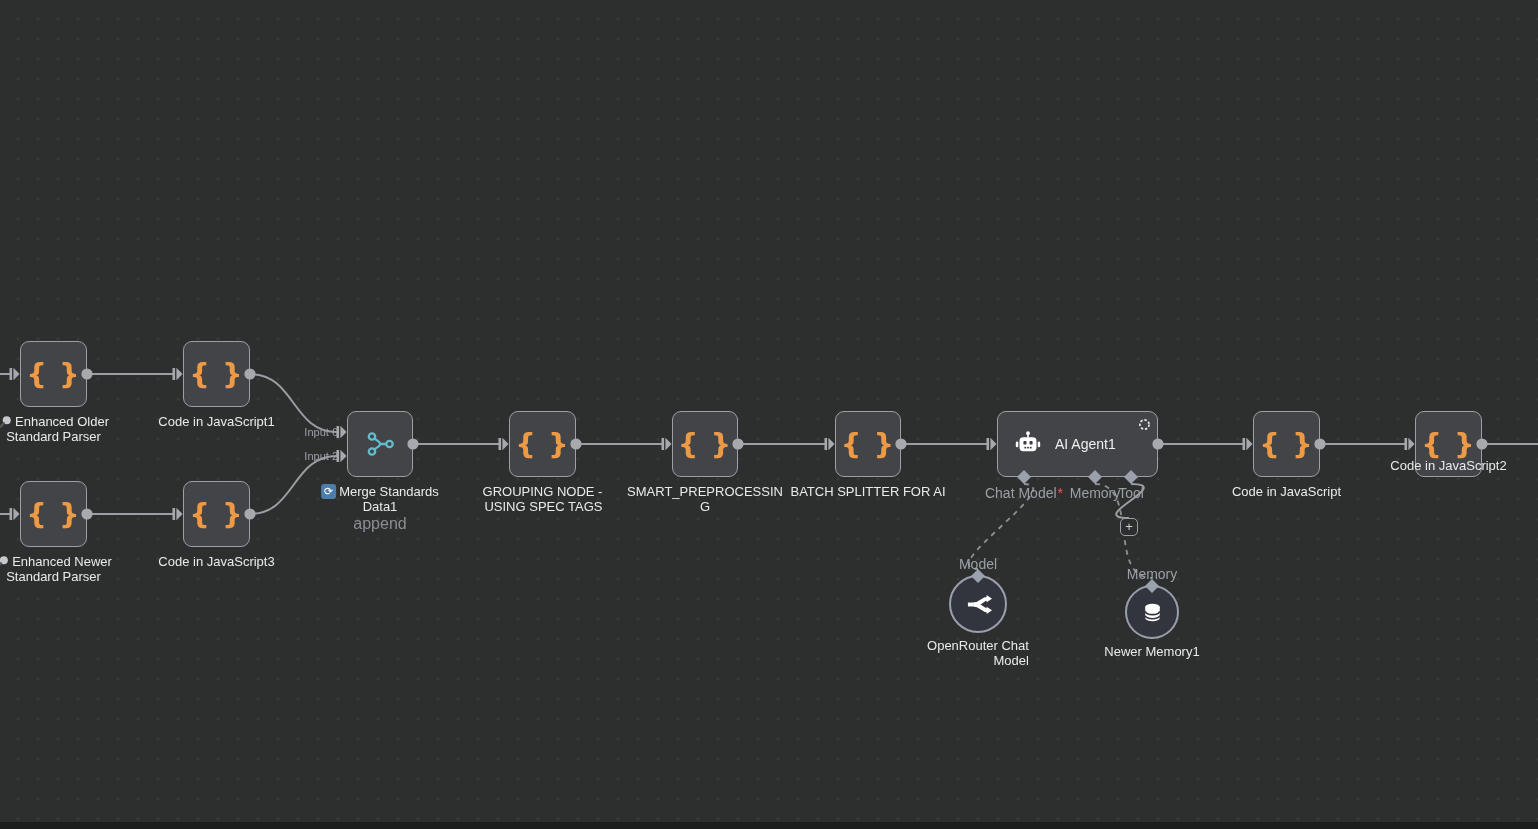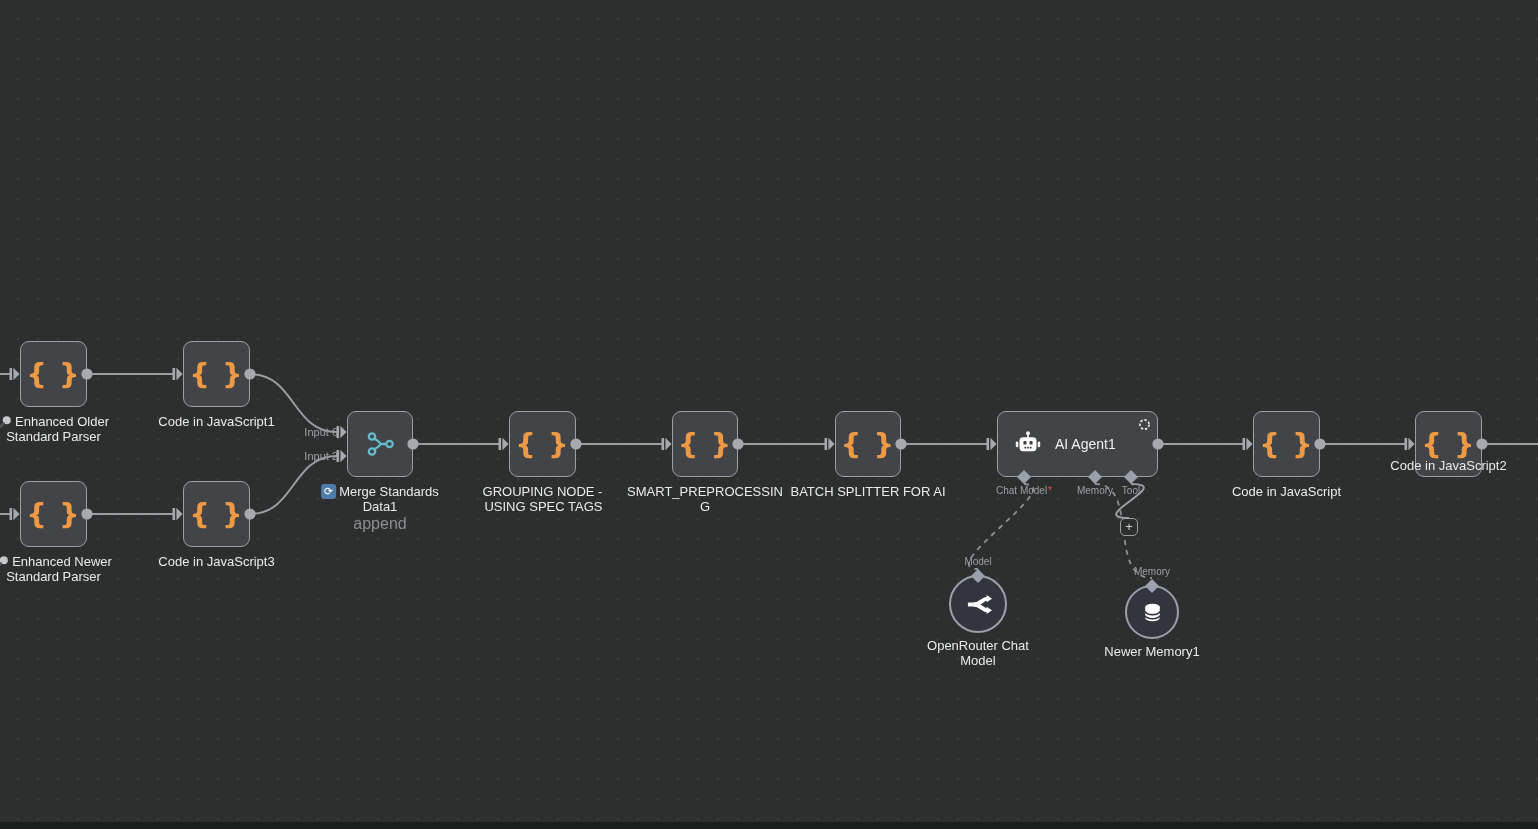--- a/index.html
+++ b/index.html
@@ -28,21 +28,21 @@
   }
   .node-label .line{display:block;white-space:nowrap;}
   .node-label .first-line{display:flex;align-items:center;justify-content:center;gap:3px;white-space:nowrap;}
   .node-label .sub{color:#8b8f94;font-size:16px;margin-top:2px;}
   .input-label{
     position:absolute;z-index:2;transform:translate(-100%,-50%);
     color:#9aa0a6;font-size:11px;white-space:nowrap;
   }
   .port-label{
     position:absolute;z-index:2;transform:translateX(-50%);
-    color:#9aa0a6;font-size:10px;white-space:nowrap;text-align:right;
+    color:#9aa0a6;font-size:14px;white-space:nowrap;text-align:right;
   }
   .port-label .req{color:#df5f4b;margin-left:1px;}
   .agent-node{justify-content:flex-start;padding-left:16px;gap:13px;}
   .agent-title{color:#eef0f1;font-size:14px;font-weight:500;}
   .refresh-icon{position:absolute;top:5px;right:6px;}
   .subnode{
     position:absolute;z-index:2;box-sizing:border-box;border-radius:50%;
     background:#33353e;border:2px solid #999fab;
     display:flex;align-items:center;justify-content:center;
   }
@@ -239,21 +239,21 @@
       <div class="port-label" style="left: 1024px; top: 485px;"><span>Chat Model</span><span class="req">*</span></div>
       <div class="port-label" style="left: 1095px; top: 485px;"><span>Memory</span></div>
       <div class="port-label" style="left: 1131px; top: 485px;"><span>Tool</span></div>
       <div class="node-label" style="left: 1286.5px; top: 484px;">
         <span class="line">Code in JavaScript</span>
       </div>
       <div class="node-label" style="left: 1448.5px; top: 458px;">
         <span class="line">Code in JavaScript2</span>
       </div>
       <div class="port-label" style="left: 978px; top: 556px;">Model</div>
-      <div class="node-label" style="left: 978px; top: 638px;">
+      <div class="node-label" style="left: 978px; top: 638px; text-align: right;">
         <span class="line">OpenRouter Chat</span>
         <span class="line">Model</span>
       </div>
       <div class="port-label" style="left: 1152px; top: 566px;">Memory</div>
       <div class="node-label" style="left: 1152px; top: 644px;">
         <span class="line">Newer Memory1</span>
       </div>
       <div class="plus-button" style="left: 1120px; top: 518px;">+</div>
     </div>
   <div class="bottom-bar"></div>

